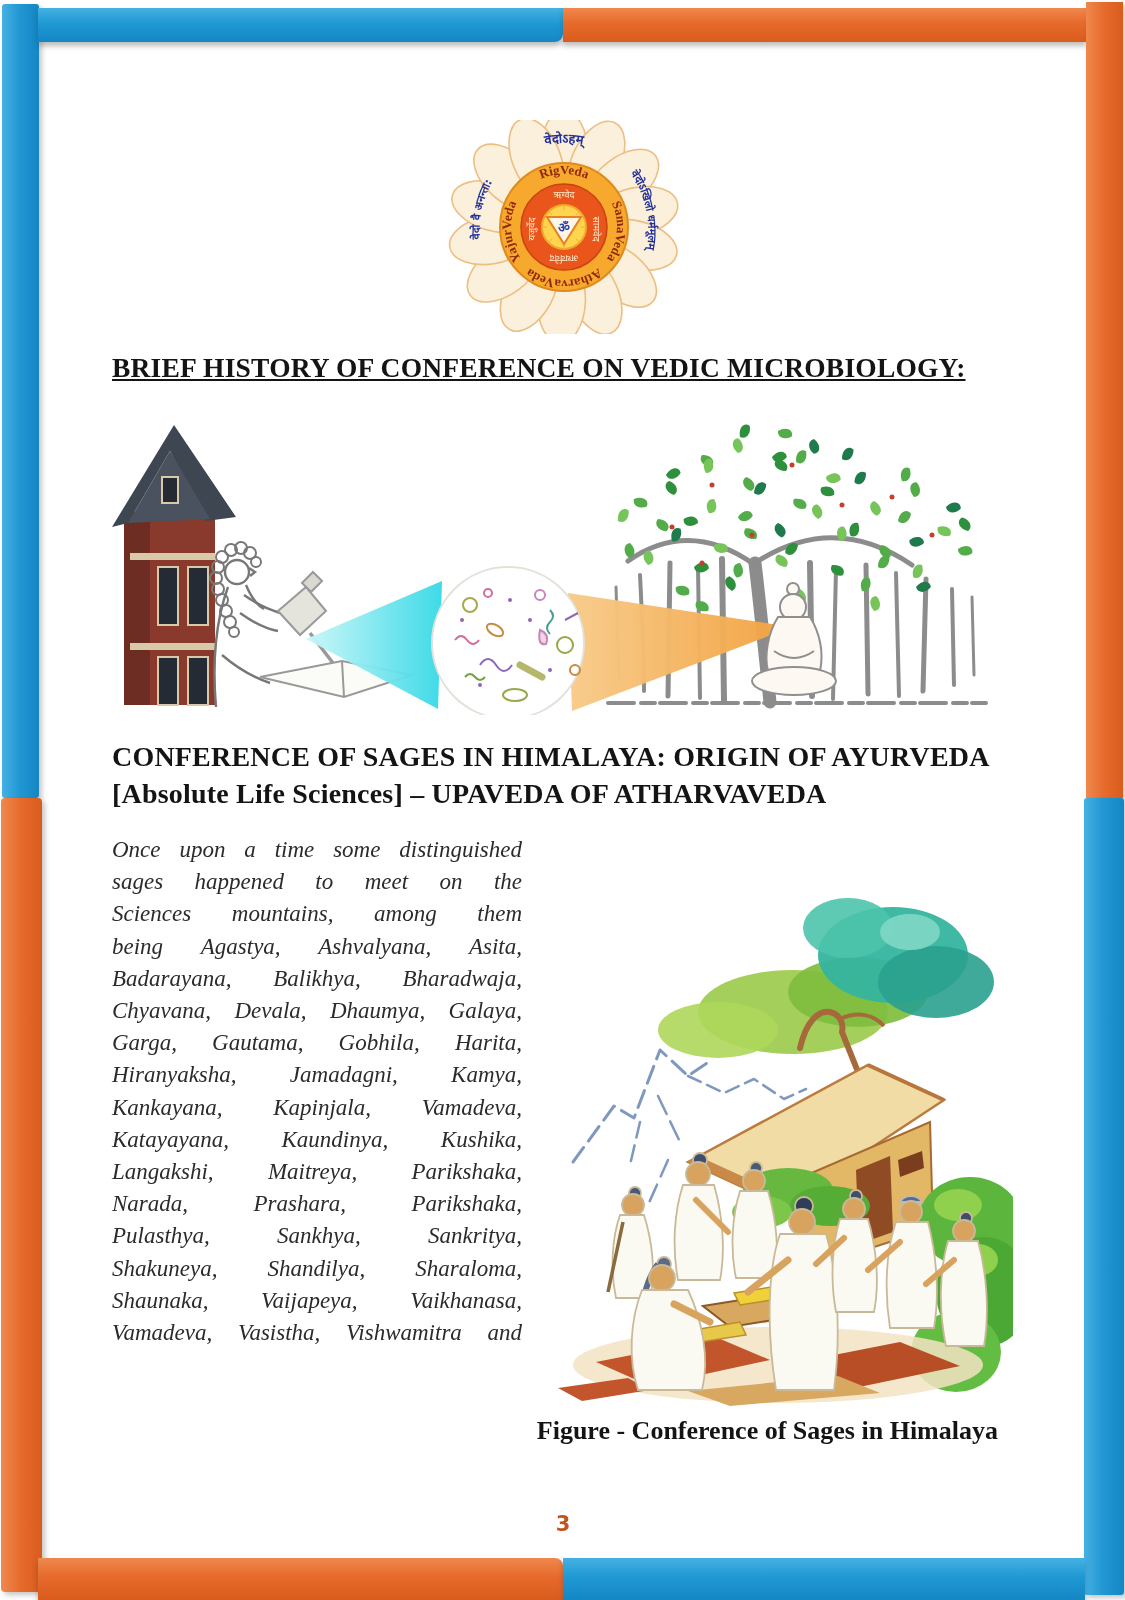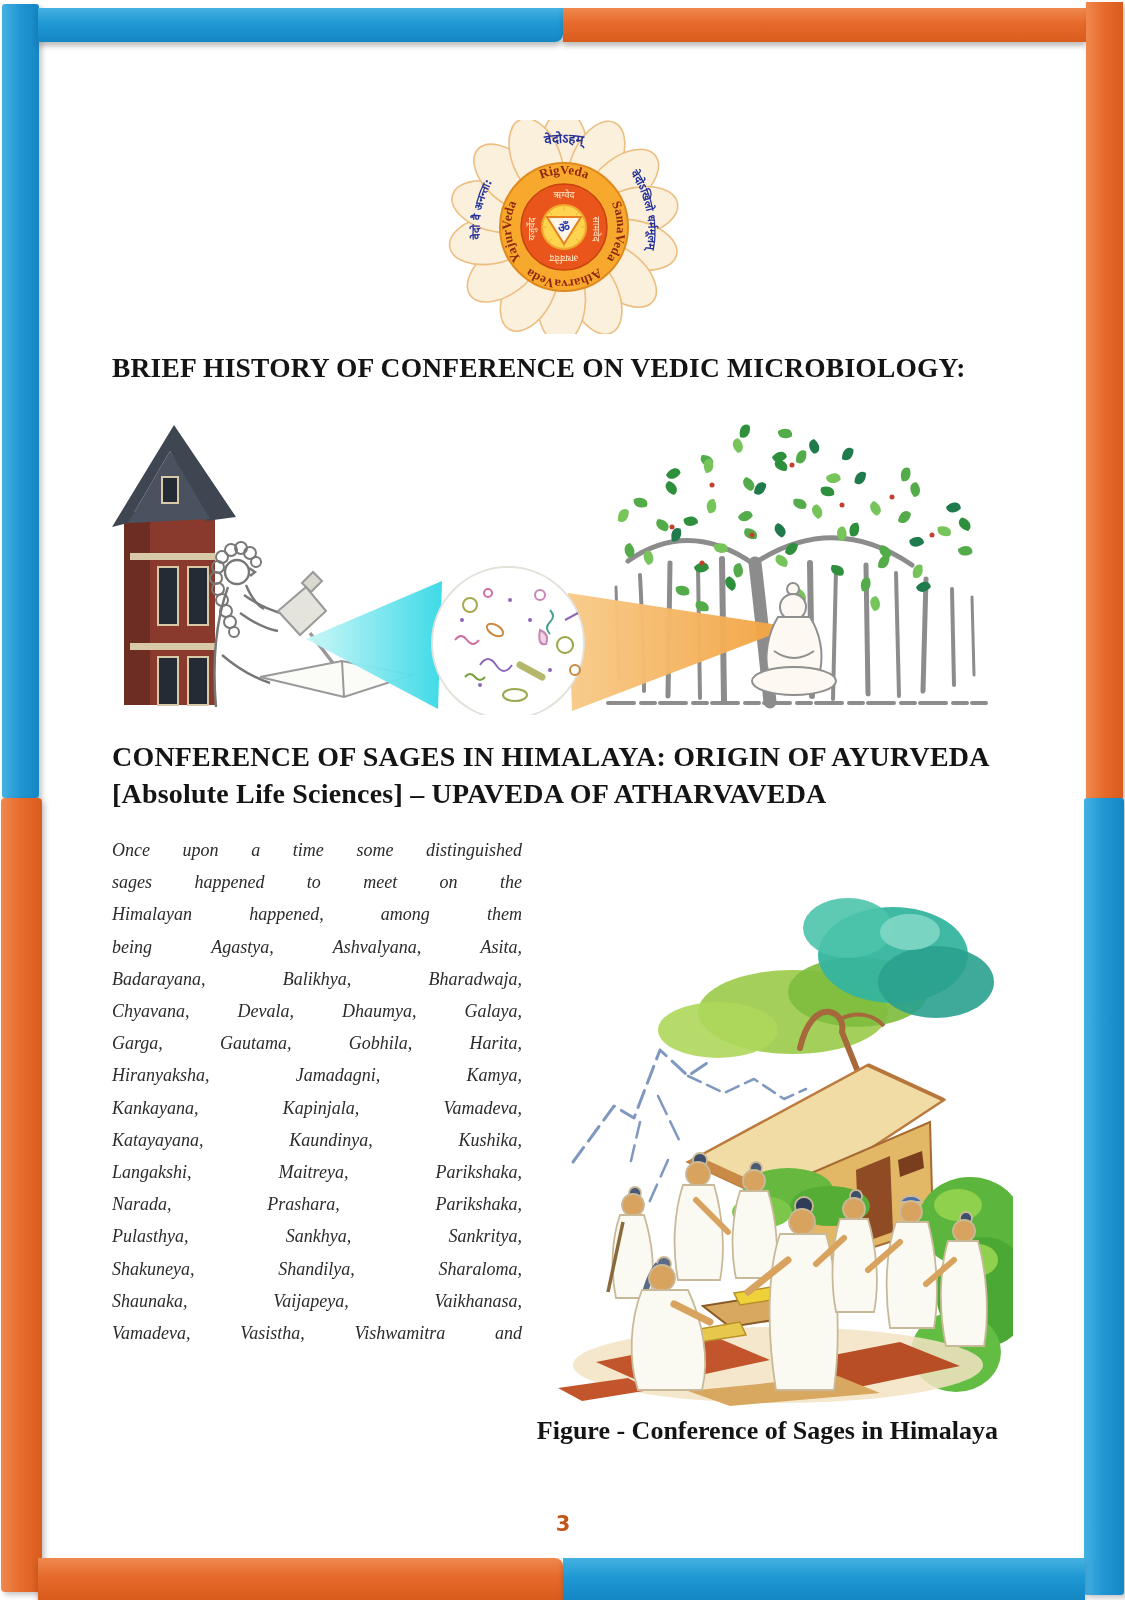--- a/index.html
+++ b/index.html
@@ -8,24 +8,24 @@
   .bar{position:absolute;}
   .bar-h-blue{background:linear-gradient(to bottom,#45b1e2 0%,#1f99d3 45%,#1486c4 100%);
               box-shadow:0 4px 5px rgba(70,70,70,.35);}
   .bar-h-orange{background:linear-gradient(to bottom,#f0884e 0%,#e66a2b 45%,#d95c1d 100%);
               box-shadow:0 4px 5px rgba(70,70,70,.35);}
   .bar-v-blue{background:linear-gradient(to right,#45b1e2 0%,#2096d2 50%,#1486c4 100%);
               box-shadow:3px 3px 5px rgba(70,70,70,.3);}
   .bar-v-orange{background:linear-gradient(to right,#f0884e 0%,#e66a2b 50%,#d95c1d 100%);
               box-shadow:3px 3px 5px rgba(70,70,70,.3);}
   .h1{position:absolute;left:112px;top:352px;width:890px;font-size:27.5px;font-weight:bold;
-      color:#141414;letter-spacing:.2px;}
+      color:#141414;letter-spacing:.2px;text-decoration:underline;}
   .h2{position:absolute;left:112px;top:738px;width:910px;font-size:28px;font-weight:bold;
       color:#141414;line-height:37px;letter-spacing:.2px;}
-  .para{position:absolute;left:112px;top:834px;width:410px;font-size:18px;font-style:italic;
+  .para{position:absolute;left:112px;top:834px;width:410px;font-size:23px;font-style:italic;
       color:#2b2b2b;}
   .pline{text-align:justify;text-align-last:justify;line-height:32.2px;white-space:normal;}
   .pline-last{text-align-last:left;}
   .caption{position:absolute;left:498px;top:1416px;width:500px;text-align:right;
       font-size:26px;font-weight:bold;color:#141414;}
   .pagenum{position:absolute;left:40px;top:1512px;width:1046px;text-align:center;
       font-family:"DejaVu Sans","Liberation Sans",sans-serif;font-size:21px;font-weight:bold;}
   svg{position:absolute;}
   svg text{user-select:none;}
 </style>
@@ -318,21 +318,21 @@
   </svg>
 
   <div class="h2">
     <div>CONFERENCE OF SAGES IN HIMALAYA: ORIGIN OF AYURVEDA</div>
     <div>[Absolute Life Sciences] – UPAVEDA OF ATHARVAVEDA</div>
   </div>
 
   <div class="para">
     <div class="pline">Once upon a time some distinguished</div>
     <div class="pline">sages happened to meet on the</div>
-    <div class="pline">Himalayan happened, among them</div>
+    <div class="pline">Sciences mountains, among them</div>
     <div class="pline">being Agastya, Ashvalyana, Asita,</div>
     <div class="pline">Badarayana, Balikhya, Bharadwaja,</div>
     <div class="pline">Chyavana, Devala, Dhaumya, Galaya,</div>
     <div class="pline">Garga, Gautama, Gobhila, Harita,</div>
     <div class="pline">Hiranyaksha, Jamadagni, Kamya,</div>
     <div class="pline">Kankayana, Kapinjala, Vamadeva,</div>
     <div class="pline">Katayayana, Kaundinya, Kushika,</div>
     <div class="pline">Langakshi, Maitreya, Parikshaka,</div>
     <div class="pline">Narada, Prashara, Parikshaka,</div>
     <div class="pline">Pulasthya, Sankhya, Sankritya,</div>

